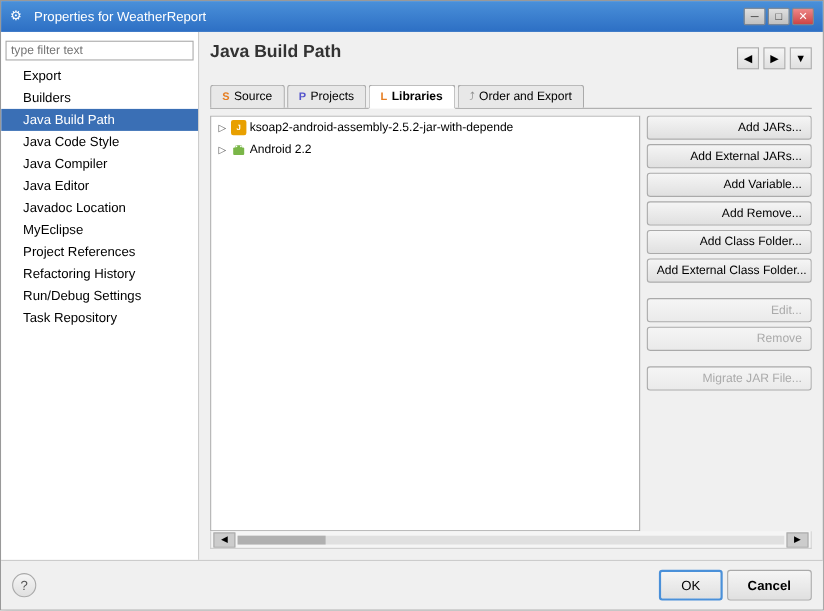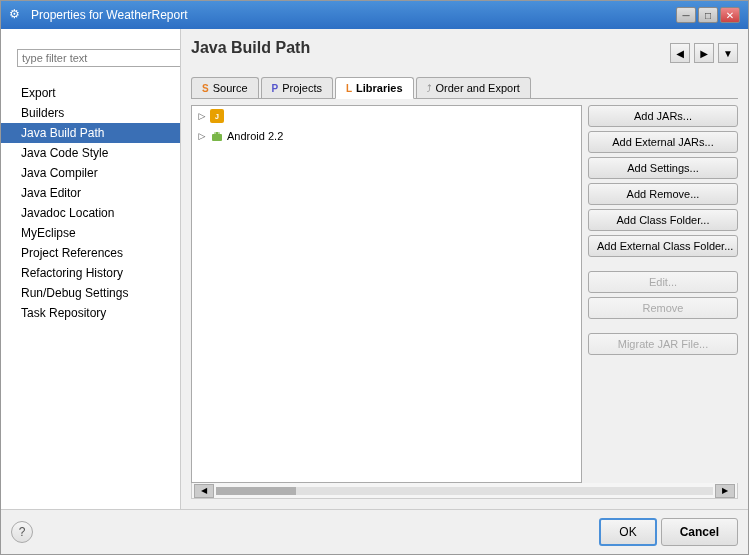--- a/index.html
+++ b/index.html
@@ -70,21 +70,21 @@
     }
     .sidebar {
       width: 180px;
       background: white;
       border-right: 1px solid #ccc;
       padding: 4px 0;
       overflow-y: auto;
     }
     .filter-input {
       width: calc(100% - 8px);
-      margin: 16px;
+      margin: 4px;
       padding: 2px 4px;
       border: 1px solid #aaa;
       font-size: 11px;
       color: #999;
       outline: none;
     }
     .sidebar-item {
       padding: 3px 8px 3px 20px;
       cursor: pointer;
       white-space: nowrap;
@@ -212,21 +212,21 @@
       width: 150px;
       flex-shrink: 0;
     }
     .btn {
       padding: 4px 8px;
       background: linear-gradient(to bottom, #f5f5f5, #e0e0e0);
       border: 1px solid #aaa;
       cursor: pointer;
       font-size: 11px;
       border-radius: 3px;
-      text-align: center;
+      text-align: right;
       white-space: nowrap;
     }
     .btn:disabled, .btn.disabled {
       color: #aaa;
       cursor: default;
       background: linear-gradient(to bottom, #f5f5f5, #eaeaea);
     }
     .btn-spacer { height: 6px; }
     .dialog-footer {
       display: flex;
@@ -360,40 +360,41 @@
       </div>
 
       <div class="content-area">
         <div class="content-split">
 
           <div class="tree-panel">
 
             <div class="tree-item">
               <span class="tree-toggle">▷</span>
               <span class="tree-icon jar-icon">J</span>
+              <span class="tree-label">ksoap2-android-assembly-2.5.2-jar-with-depende</span>
             </div>
 
             <div class="tree-item">
               <span class="tree-toggle">▷</span>
               <span class="tree-icon android-icon">
                 <svg width="14" height="14" viewBox="0 0 14 14">
                   <rect x="2" y="5" width="10" height="7" rx="1" fill="#7ab648"></rect>
                   <rect x="4" y="3" width="6" height="3" rx="1" fill="#7ab648"></rect>
                   <circle cx="5" cy="4" r="0.8" fill="white"></circle>
                   <circle cx="9" cy="4" r="0.8" fill="white"></circle>
                 </svg>
               </span>
               <span class="tree-label">Android 2.2</span>
             </div>
           </div>
 
           <div class="button-panel">
             <button class="btn">Add JARs...</button>
             <button class="btn">Add External JARs...</button>
-            <button class="btn">Add Settings...</button>
+            <button class="btn">Add Variable...</button>
             <button class="btn">Add Remove...</button>
             <button class="btn">Add Class Folder...</button>
             <button class="btn">Add External Class Folder...</button>
             <div class="btn-spacer"></div>
             <button class="btn disabled" disabled="">Edit...</button>
             <button class="btn disabled" disabled="">Remove</button>
             <div class="btn-spacer"></div>
             <button class="btn disabled" disabled="">Migrate JAR File...</button>
           </div>
         </div>

